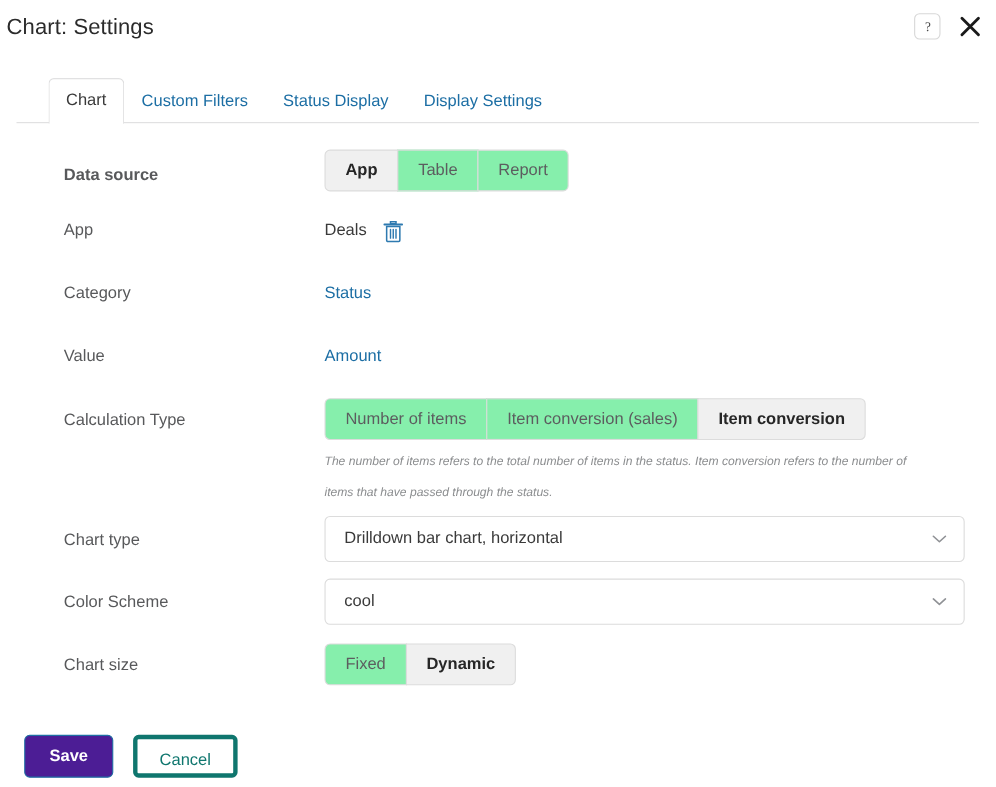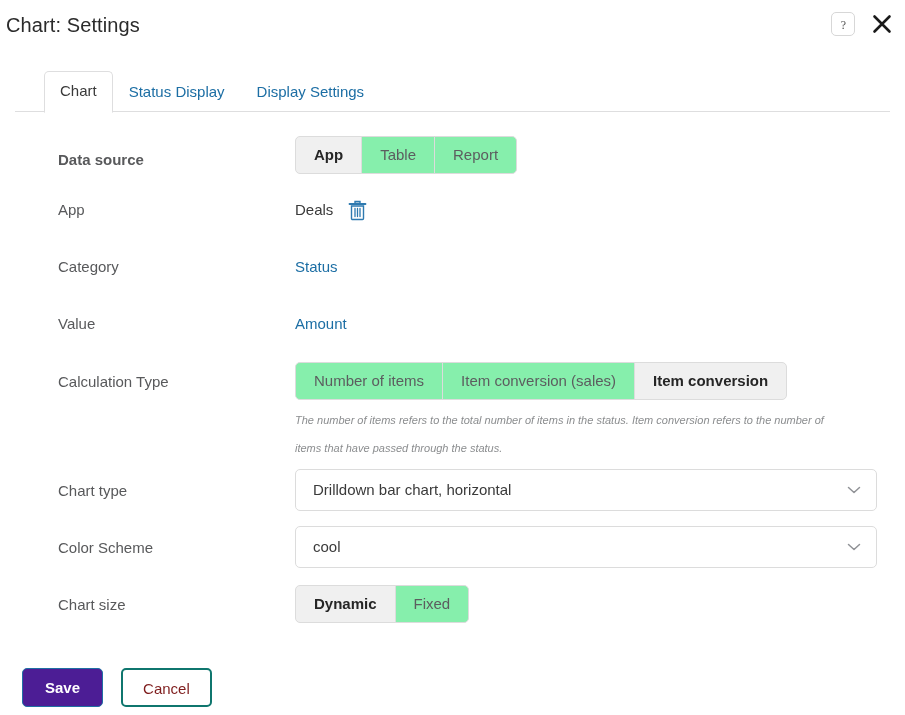--- a/index.html
+++ b/index.html
@@ -257,22 +257,22 @@
     font-size: 15px;
     font-weight: bold;
     font-family: "Liberation Sans", sans-serif;
     height: 39px;
     padding: 0 22px;
     cursor: pointer;
     line-height: 37px;
   }
   .btn-cancel {
     background: #fff;
-    color: #7f1d1d;
-    border: 2px solid #0f766e;
+    color: #0f766e;
+    border: 4px solid #0f766e;
     border-radius: 5px;
     font-size: 15px;
     font-family: "Liberation Sans", sans-serif;
     height: 39px;
     padding: 0 20px;
     cursor: pointer;
     line-height: 37px;
   }
 </style>
 </head>
@@ -297,20 +297,21 @@
           </svg>
         </span>
       </button>
     </div>
   </div>
 
   <div class="tabbar">
     <div class="tabbar-line"></div>
     <div class="tabs">
       <div class="tab active">Chart</div>
+      <div class="tab">Custom Filters</div>
       <div class="tab">Status Display</div>
       <div class="tab">Display Settings</div>
     </div>
   </div>
 
   <div class="form">
 
     <div class="row" style="top:24px;">
       <div class="row-label" style="top:14px;font-weight:bold;">Data source</div>
       <div class="row-control" style="top:0;">
@@ -393,22 +394,22 @@
             </svg>
           </span>
         </div>
       </div>
     </div>
 
     <div class="row" style="top:473px;">
       <div class="row-label" style="top:10px;">Chart size</div>
       <div class="row-control" style="top:0;">
         <div class="segmented">
+          <button class="seg">Fixed</button>
           <button class="seg selected">Dynamic</button>
-          <button class="seg">Fixed</button>
         </div>
       </div>
     </div>
 
   </div>
 
   <div class="footer">
     <button class="btn-save">Save</button>
     <button class="btn-cancel">Cancel</button>
   </div>

